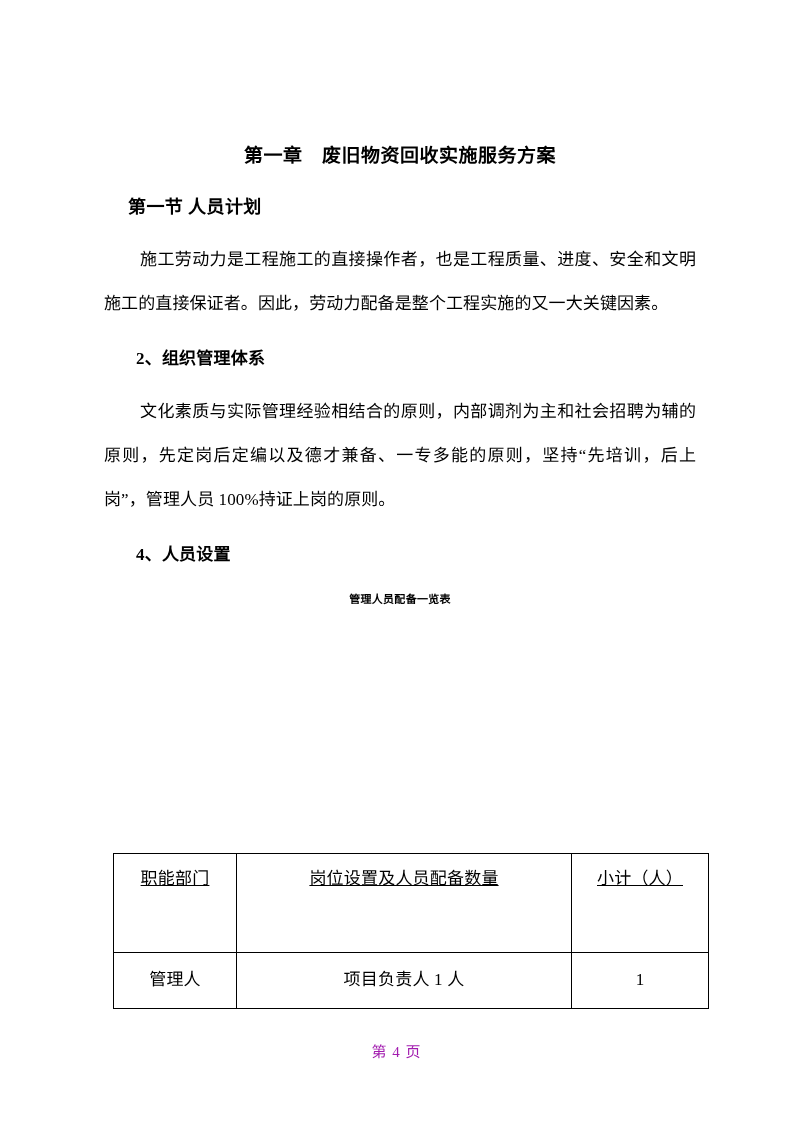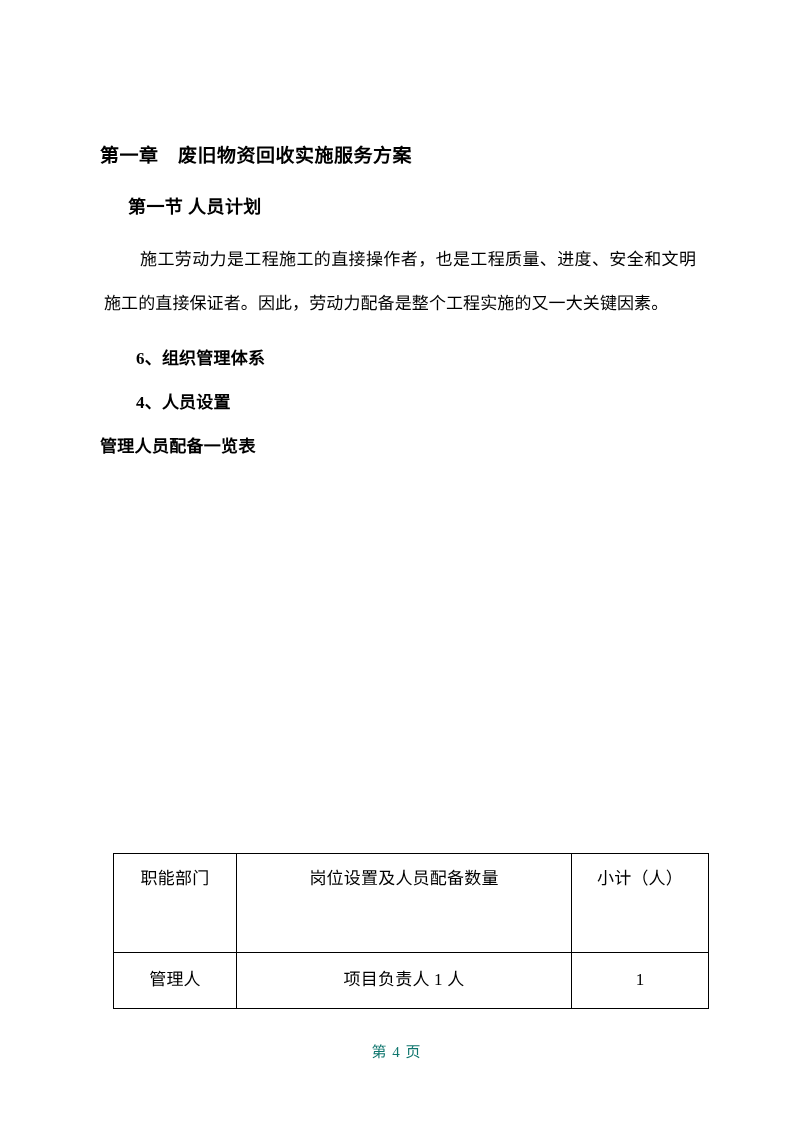--- a/index.html
+++ b/index.html
@@ -31,21 +31,21 @@
     left: 100px;
     top: 0;
     width: 600px;
   }
 
   
   .chapter-title {
     font-size: 19px;
     font-weight: bold;
     letter-spacing: 0.5px;
-    text-align: left;
+    text-align: center;
     margin: 0;
     padding-top: 142px;
     line-height: 28px;
     white-space: pre;
   }
 
   
   .section-heading {
     font-size: 18px;
     font-weight: bold;
@@ -76,22 +76,23 @@
     line-height: 44px;
     text-align: justify;
     text-justify: inter-ideograph;
     text-indent: 36px;
     letter-spacing: 0.1px;
     word-break: break-all;
   }
 
   
   .table-caption {
-    font-size: 17px;
+    font-size: 11px;
     font-weight: bold;
+    text-align: center;
     margin: 0;
     padding-top: 16px;
     line-height: 26px;
     letter-spacing: 0.3px;
     white-space: pre;
   }
 
   
   .staff-table-wrap {
     position: absolute;
@@ -110,56 +111,57 @@
     text-align: center;
     padding: 6px 4px 4px 4px;
     line-height: 38px;
     letter-spacing: 0.2px;
     vertical-align: top;
   }
   table.staff-table td.col-dept   { width: 114px; }
   table.staff-table td.col-detail { width: 326px; margin-left: 44px; }
   table.staff-table td.col-total  { width: 128px; }
 
-  table.staff-table tr.head-row td { height: 88px; }
+  table.staff-table tr.head-row td { height: 88px; text-decoration: underline; }
   table.staff-table tr.data-row td {
     height: 49px;
     line-height: 38px;
     vertical-align: middle;
     padding-top: 2px;
   }
 
   
   .page-footer {
     position: absolute;
     left: 0;
     top: 1040px;
     width: 793px;
     text-align: center;
     font-size: 15px;
     letter-spacing: 1px;
-    color: #0f766e;
+    color: #a21caf;
     white-space: pre;
   }
 </style>
 </head>
 <body>
 
 <div class="page">
 
   <div class="content">
 
     <h1 class="chapter-title">第一章　废旧物资回收实施服务方案</h1>
 
     <h2 class="section-heading">第一节 人员计划</h2>
 
     <p class="body-para">施工劳动力是工程施工的直接操作者，也是工程质量、进度、安全和文明施工的直接保证者。因此，劳动力配备是整个工程实施的又一大关键因素。</p>
 
-    <h3 class="sub-heading">6、组织管理体系</h3>
+    <h3 class="sub-heading">2、组织管理体系</h3>
 
+    <p class="body-para">文化素质与实际管理经验相结合的原则，内部调剂为主和社会招聘为辅的原则，先定岗后定编以及德才兼备、一专多能的原则，坚持“先培训，后上岗”，管理人员 100%持证上岗的原则。</p>
 
     <h3 class="sub-heading">4、人员设置</h3>
 
     <p class="table-caption">管理人员配备一览表</p>
 
   </div>
 
   <div class="staff-table-wrap">
     <table class="staff-table">
       <tbody>

